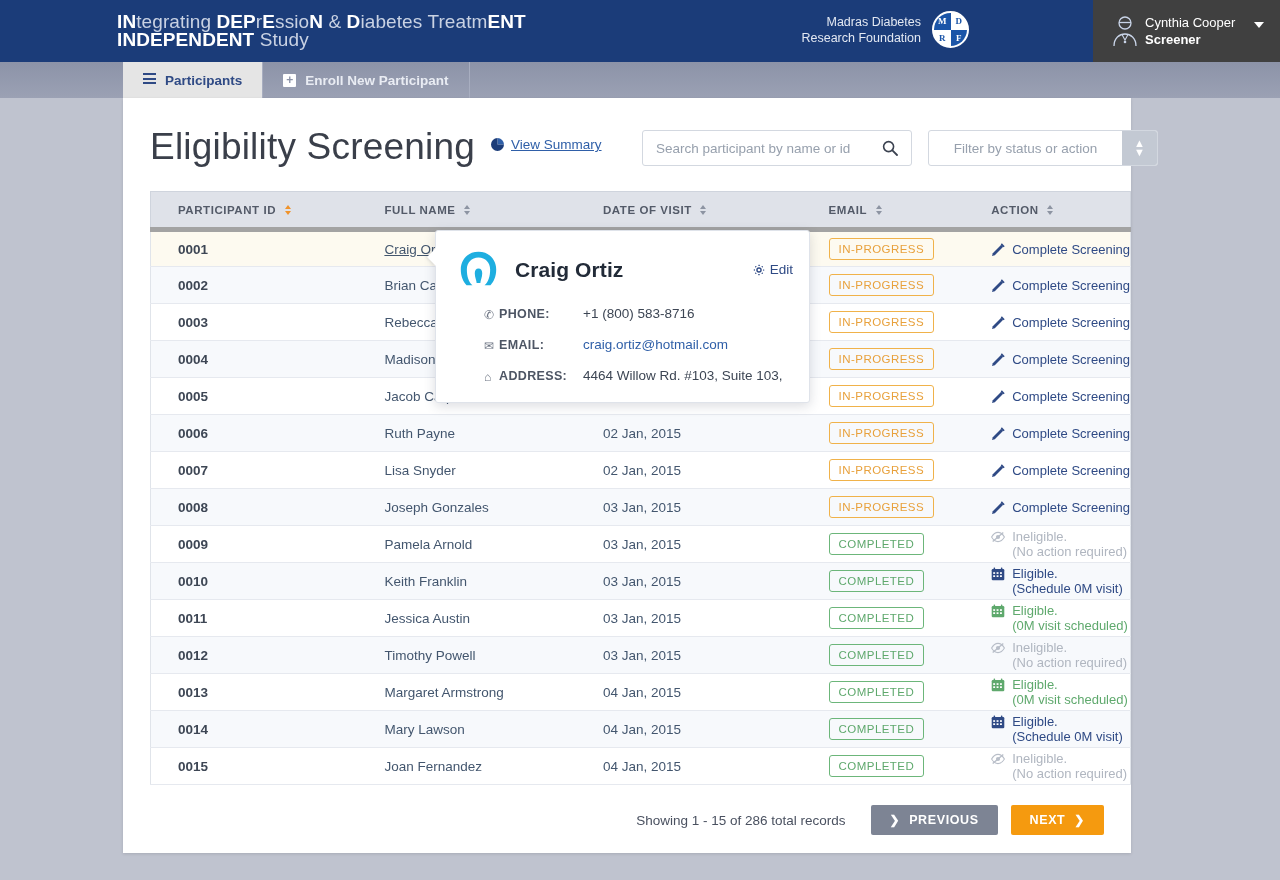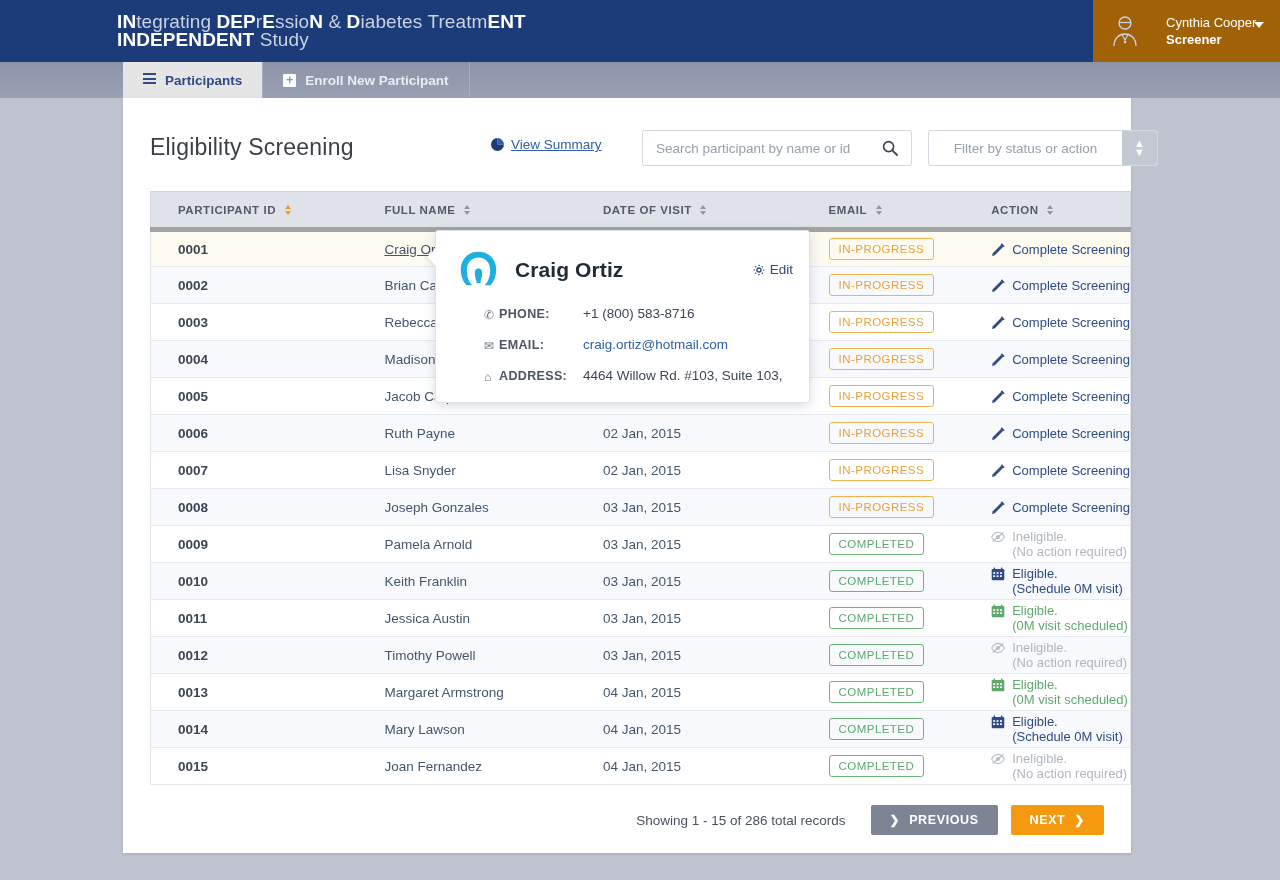--- a/index.html
+++ b/index.html
@@ -39,22 +39,22 @@
     display: flex; align-items: center; justify-content: center;
     font-size: 9px; font-weight: bold; font-family: "Liberation Serif", serif;
   }
   .q1 { background: #1b55a8; color: #fff; }
   .q2 { background: #ffffff; color: #1b55a8; }
   .q3 { background: #ffffff; color: #1b55a8; }
   .q4 { background: #1b55a8; color: #fff; }
 
   .userbox {
     position: absolute; right: 0; top: 0; width: 187px; height: 62px;
-    background: #a16207;
-    display: flex; align-items: center; gap: 26px; padding-left: 17px;
+    background: #404040;
+    display: flex; align-items: center; gap: 5px; padding-left: 17px;
   }
   .doc-icon { width: 30px; height: 32px; flex: none; }
   .user-text { color: #ffffff; font-size: 13px; line-height: 17px; }
   .user-text .role { font-weight: bold; }
   .caret-down {
     position: absolute; right: 16px; top: 22px;
     width: 0; height: 0;
     border-left: 5px solid transparent; border-right: 5px solid transparent;
     border-top: 6px solid #ffffff;
   }
@@ -86,21 +86,21 @@
   
   .card {
     position: absolute; left: 123px; top: 98px; width: 1008px; height: 755px;
     background: #ffffff;
     box-shadow: 0 1px 3px rgba(0,0,0,.12);
   }
   .page-head {
     position: absolute; left: 27px; top: 24px; right: 0; height: 50px;
     display: flex; align-items: center;
   }
-  .page-title { font-size: 23px; color: #3a3f4a; font-weight: normal; letter-spacing: .2px; }
+  .page-title { font-size: 37px; color: #3a3f4a; font-weight: normal; letter-spacing: .2px; }
   .view-summary {
     position: absolute; left: 341px; top: 15px;
     display: flex; align-items: center; gap: 7px;
     color: #2f5fa8; font-size: 13.5px; cursor: pointer;
   }
   .view-summary span.lbl { text-decoration: underline; }
   .pie-icon { width: 13px; height: 13px; flex: none; }
 
   .search-wrap {
     position: absolute; left: 492px; top: 8px;
@@ -234,20 +234,32 @@
 <body>
 
 <div class="topbar">
   <div class="brand">
     <div id="brandline1"><span class="b">IN</span><span class="n">tegrating </span><span class="b">DEP</span><span class="n">r</span><span class="b">E</span><span class="n">ssio</span><span class="b">N</span><span class="n"> &amp; </span><span class="b">D</span><span class="n">iabetes Treatm</span><span class="b">ENT</span></div>
     <div>
       <span class="b">INDEPENDENT</span><span class="n"> Study</span>
     </div>
   </div>
 
+  <div class="mdrf">
+    <div class="mdrf-text">
+      <div>Madras Diabetes</div>
+      <div>Research Foundation</div>
+    </div>
+    <div class="mdrf-logo">
+      <div class="mdrf-q q1">M</div>
+      <div class="mdrf-q q2">D</div>
+      <div class="mdrf-q q3">R</div>
+      <div class="mdrf-q q4">F</div>
+    </div>
+  </div>
 
   <div class="userbox">
     <svg class="doc-icon" viewBox="0 0 30 32">
       <circle cx="15" cy="8" r="6" fill="none" stroke="#c9d4e8" stroke-width="1.3"></circle>
       <path d="M9 7.5 h12" stroke="#c9d4e8" stroke-width="1.3" fill="none"></path>
       <path d="M4 31 C4 23 9.5 19 15 19 C20.5 19 26 23 26 31" fill="none" stroke="#c9d4e8" stroke-width="1.3"></path>
       <path d="M12 19.5 L15 25 L18 19.5" fill="none" stroke="#c9d4e8" stroke-width="1.1"></path>
       <circle cx="15" cy="27" r="1.3" fill="#c9d4e8"></circle>
     </svg>
     <div class="user-text">

